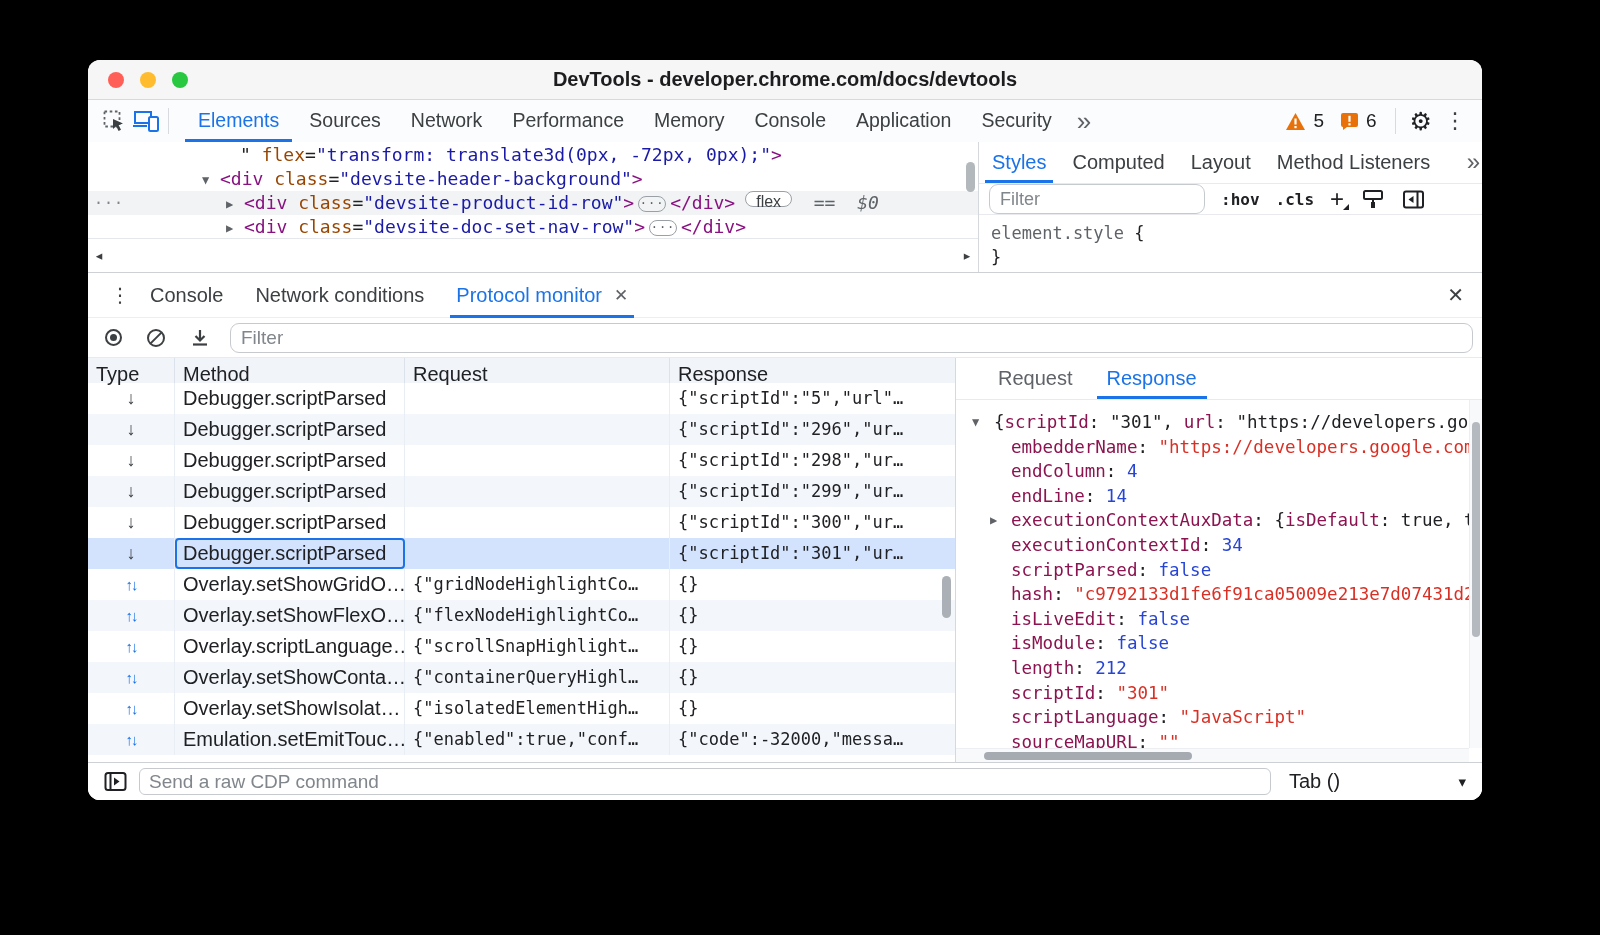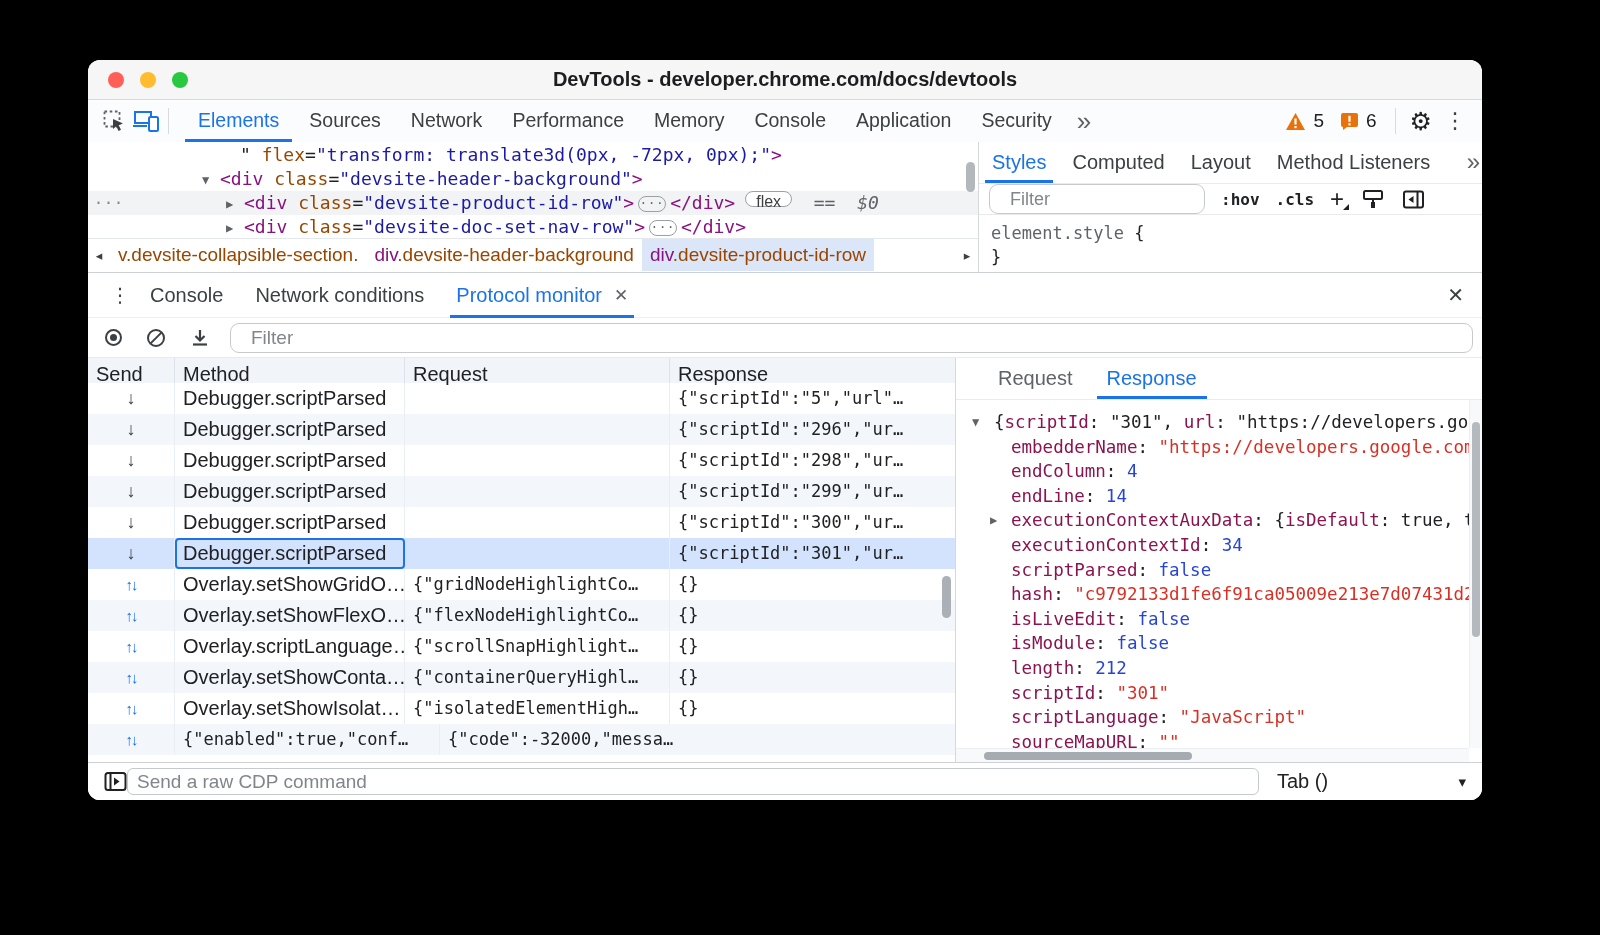--- a/index.html
+++ b/index.html
@@ -50,21 +50,21 @@
   .crumb{padding:0 8px;font-size:19px;line-height:32px;white-space:nowrap;}
   .crumb.sel{background:#dce6f9;}
   .ct{color:#881280}.cc{color:#994500}
   
   .stabs{height:43px;display:flex;align-items:stretch;border-bottom:1px solid #e8eaed;background:#fff;}
   .stab{padding:0 13px;line-height:41px;font-size:20px;color:#3c4043;position:relative;white-space:nowrap;}
   .stab.sel{color:#1a73e8;}
   .stab.sel::after{content:"";position:absolute;left:6px;right:6px;bottom:0;height:3px;background:#1a73e8;}
   .smore{margin-left:auto;font-size:24px;color:#5f6368;line-height:40px;padding-right:2px;}
   .sbar{height:43px;display:flex;align-items:center;border-bottom:1px solid #e8eaed;padding:0 10px;}
-  .finput{height:30px;border:1px solid #c6cacf;border-radius:9px;padding:0 20px;font-size:18px;
+  .finput{height:30px;border:1px solid #c6cacf;border-radius:9px;padding:0 10px;font-size:18px;
      font-family:"Liberation Sans",sans-serif;color:#202124;outline:none;background:#fff;}
   .finput::placeholder{color:#80868b;}
   .sbar .finput{width:216px;}
   .sbtn{font-family:"DejaVu Sans Mono","Liberation Mono",monospace;font-weight:700;font-size:16px;
      color:#202124;margin-left:16px;}
   .plus{position:relative;font-size:24px;color:#202124;margin-left:16px;line-height:20px;}
   .plus::after{content:"";position:absolute;right:-5px;bottom:-1px;border-left:6px solid transparent;border-bottom:6px solid #202124;}
   .sicon{margin-left:18px;display:flex;align-items:center;}
   .elemstyle{padding:6px 12px;font-family:"DejaVu Sans Mono","Liberation Mono",monospace;font-size:17px;line-height:24px;color:#202124;}
   .elemstyle .sele{color:#5f6368;}
@@ -112,21 +112,21 @@
   .jl .mk{position:absolute;left:16px;top:0;font-size:12px;color:#5f6368;}
   .jl.aux .mk{left:34px;}
   .k{color:#8b134f}.s{color:#d93025}.n{color:#2745d4}.pv{color:#202124}
   .hsbtrack{position:absolute;left:0;right:13px;bottom:0;height:14px;background:#f8f9fa;border-top:1px solid #eceef1;}
   .hsbthumb{position:absolute;left:28px;top:3px;width:208px;height:8px;border-radius:4px;background:#a6abb2;}
   .vsbtrack{position:absolute;right:0;top:42px;bottom:14px;width:13px;background:#f8f9fa;border-left:1px solid #eceef1;}
   .vsbthumb{position:absolute;right:2px;top:22px;width:8px;height:215px;border-radius:4px;background:#b4b9bf;}
   
   .bottombar{height:38px;border-top:1px solid #cdd1d5;display:flex;align-items:center;background:#fff;}
   .bbicon{margin-left:16px;display:flex;align-items:center;flex:none;}
-  .cdpinput{width:1132px;height:27px;border:1px solid #c6cacf;border-radius:6px;
+  .cdpinput{margin-left:12px;width:1132px;height:27px;border:1px solid #c6cacf;border-radius:6px;
      padding:0 9px;font-size:19px;font-family:"Liberation Sans",sans-serif;color:#404040;outline:none;}
   .cdpinput::placeholder{color:#80868b;}
   .target{margin-left:18px;font-size:20px;color:#202124;white-space:nowrap;}
   .ddchev{margin-left:auto;margin-right:16px;font-size:15px;color:#202124;}
 </style>
 </head>
 <body>
 
 <div class="window">
 
@@ -192,25 +192,20 @@
     <div class="lpane">
       <div class="codearea" id="code-lines">
           <div class="cl" style="padding-left: 152px;"><span class="pu">" </span><span class="at">flex</span><span class="pu">=</span><span class="av">"transform: translate3d(0px, -72px, 0px);"</span><span class="tg">&gt;</span></div>
           <div class="cl" style="padding-left: 132px;"><span class="arr">▼</span><span class="tg">&lt;div</span><span class="at"> class</span><span class="pu">=</span><span class="av">"devsite-header-background"</span><span class="tg">&gt;</span></div>
           <div class="cl hov" style="padding-left: 156px;"><span class="gut">···</span><span class="arr">▶</span><span class="tg">&lt;div</span><span class="at"> class</span><span class="pu">=</span><span class="av">"devsite-product-id-row"</span><span class="tg">&gt;</span><span class="dots">···</span><span class="tg">&lt;/div&gt;</span><span class="fbadge">flex</span><span class="eq">  ==  </span><span class="dollar">$0</span></div>
           <div class="cl" style="padding-left: 156px;"><span class="arr">▶</span><span class="tg">&lt;div</span><span class="at"> class</span><span class="pu">=</span><span class="av">"devsite-doc-set-nav-row"</span><span class="tg">&gt;</span><span class="dots">···</span><span class="tg">&lt;/div&gt;</span></div>
         </div>
       <div class="esb"></div>
       <div class="crumbbar">
         <div class="cbtn">◂</div>
-        <div style="display:flex;overflow:hidden" id="crumbs">
-            <div class="crumb"><span class="cc">v.devsite-collapsible-section.</span></div>
-            <div class="crumb"><span class="ct">div</span><span class="cc">.devsite-header-background</span></div>
-            <div class="crumb sel"><span class="ct">div</span><span class="cc">.devsite-product-id-row</span></div>
-          </div>
         <div class="cbtn right">▸</div>
       </div>
     </div>
     <div class="rpane">
       <div class="stabs" id="styles-tabs">
           <div class="stab sel">Styles</div>
           <div class="stab">Computed</div>
           <div class="stab">Layout</div>
           <div class="stab">Method Listeners</div>
           <div class="smore">»</div>
@@ -271,21 +266,21 @@
           <path d="M5.5 8 L10 12.5 L14.5 8" fill="none" stroke="#3c4043" stroke-width="2.2"></path>
           <path d="M3 16.5 h14" stroke="#3c4043" stroke-width="2.2"></path>
         </svg>
       </div>
       <input class="finput" placeholder="Filter" style="">
     </div>
 
     <div class="pmain">
       <div class="ptable">
         <div class="thead" id="thead">
-            <div class="th c0">Send</div>
+            <div class="th c0">Type</div>
             <div class="th c1">Method</div>
             <div class="th c2">Request</div>
             <div class="th c3">Response</div>
           </div>
         <div id="tbody">
             <div class="trow partial">
               <div class="td ty c0"><span class="ic-recv">↓</span></div>
               <div class="td me c1">Debugger.scriptParsed</div>
               <div class="td mono c2"></div>
               <div class="td mono c3">{"scriptId":"5","url"…</div>
@@ -345,20 +340,21 @@
               <div class="td mono c3">{}</div>
             </div>
             <div class="trow">
               <div class="td ty c0"><span class="ic-both">↑↓</span></div>
               <div class="td me c1">Overlay.setShowIsolat…</div>
               <div class="td mono c2">{"isolatedElementHigh…</div>
               <div class="td mono c3">{}</div>
             </div>
             <div class="trow pale">
               <div class="td ty c0"><span class="ic-both">↑↓</span></div>
+              <div class="td me c1">Emulation.setEmitTouc…</div>
               <div class="td mono c2">{"enabled":true,"conf…</div>
               <div class="td mono c3">{"code":-32000,"messa…</div>
             </div>
           </div>
         <div class="tvsb"></div>
       </div>
       <div class="pdetail">
         <div class="dtabs" id="detail-tabs">
             <div class="dt">Request</div>
             <div class="dt sel">Response</div>

